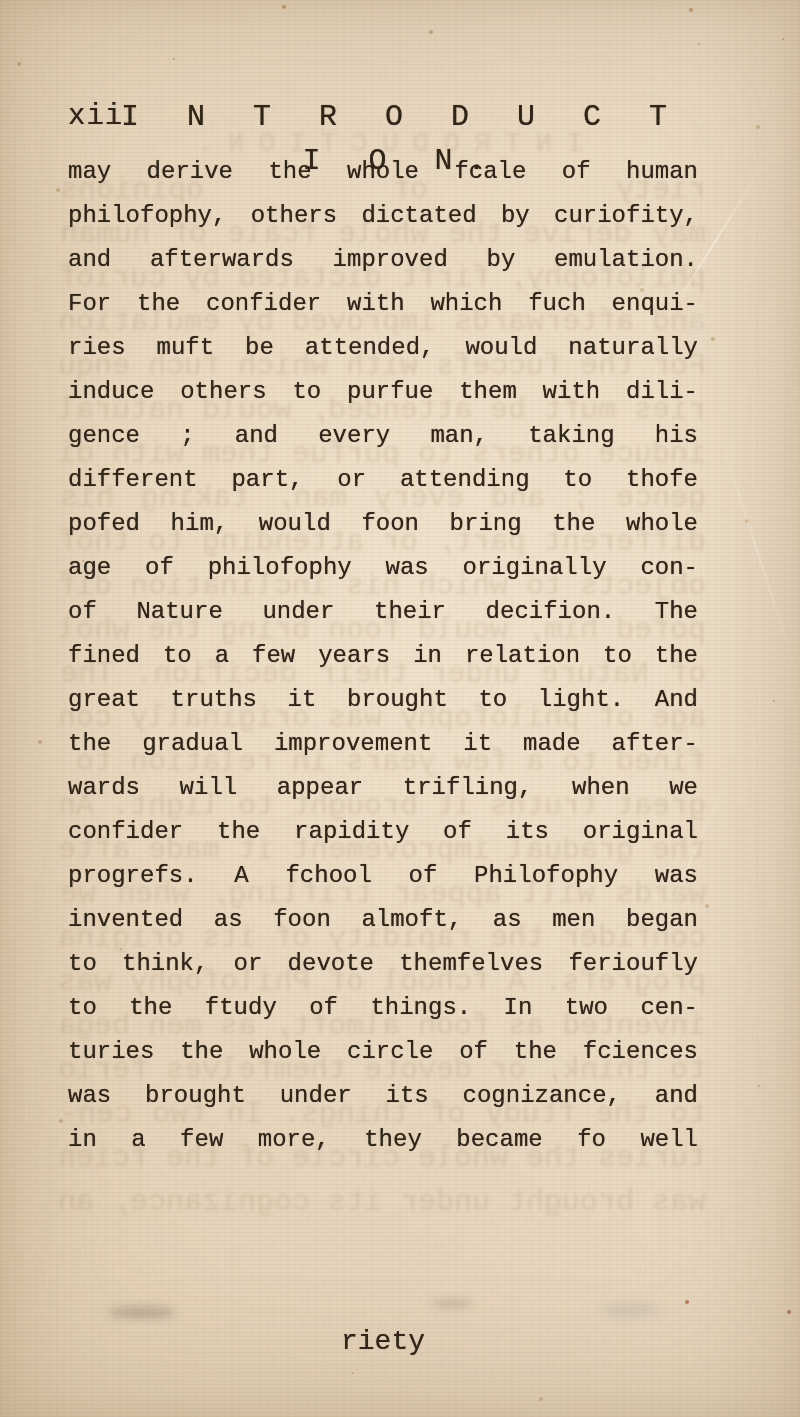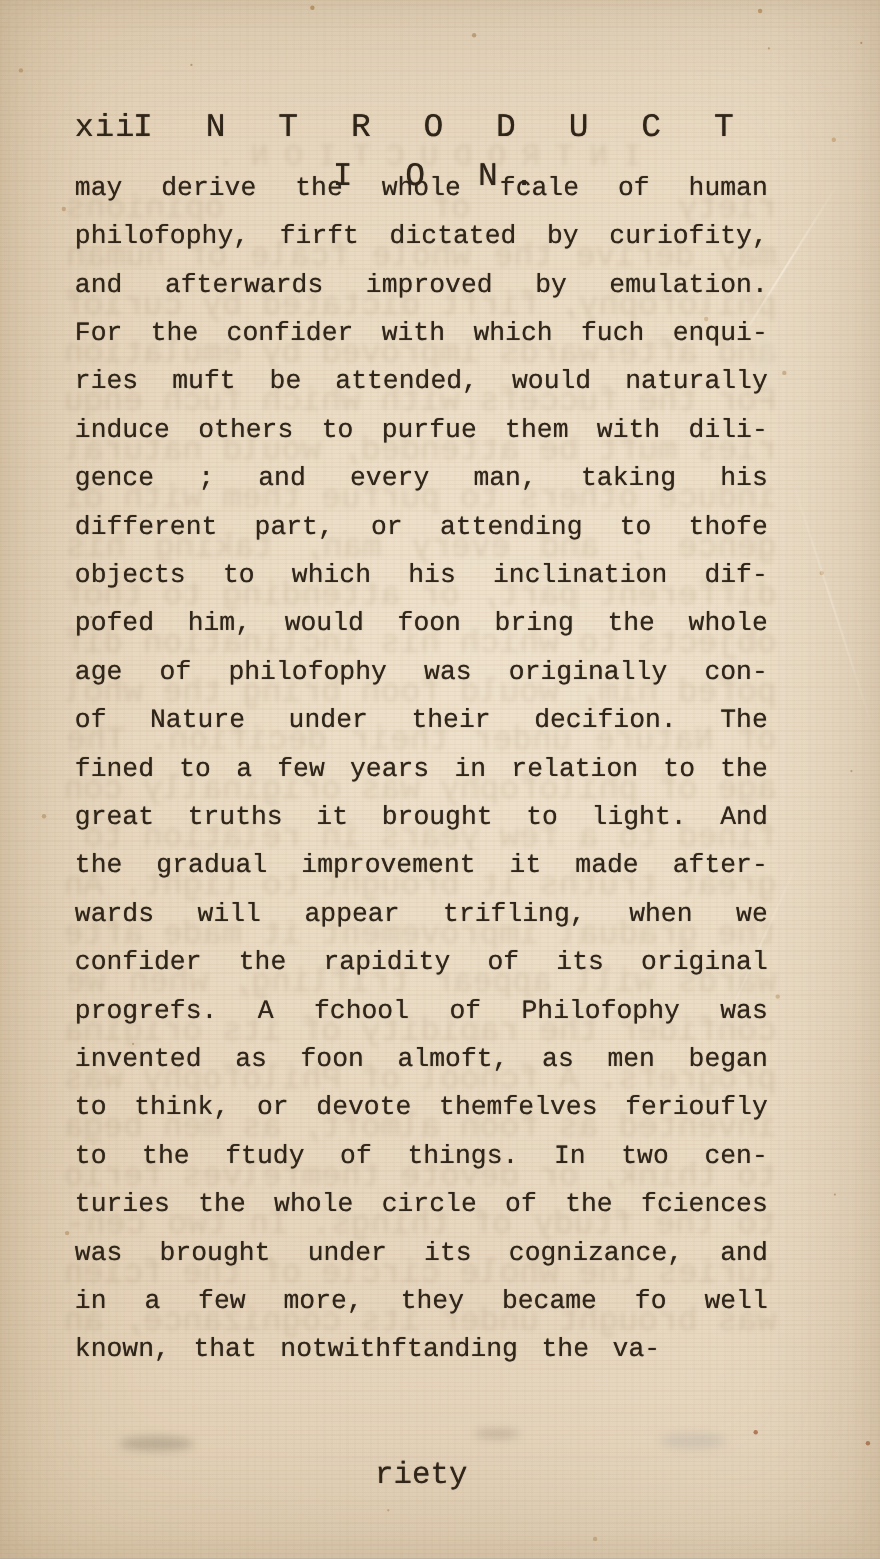--- a/index.html
+++ b/index.html
@@ -159,42 +159,40 @@
   <div class="scratch c2"></div>
   <div class="scratch c3"></div>
 
   <div class="textcol header-row">
     <span class="pagenum">xii</span>
     <span class="running-title">I N T R O D U C T I O N.</span>
   </div>
 
   <div class="textcol bodytext" id="body-block">
       <div class="line">may derive the whole fcale of human</div>
-      <div class="line">philofophy, firft dictated by curiofity,</div>
+      <div class="line">philofophy, others dictated by curiofity,</div>
       <div class="line">and afterwards improved by emulation.</div>
       <div class="line">For the confider with which fuch enqui-</div>
       <div class="line">ries muft be attended, would naturally</div>
       <div class="line">induce others to purfue them with dili-</div>
       <div class="line">gence ; and every man, taking his</div>
       <div class="line">different part, or attending to thofe</div>
-      <div class="line">objects to which his inclination dif-</div>
       <div class="line">pofed him, would foon bring the whole</div>
       <div class="line">age of philofophy was originally con-</div>
       <div class="line">of Nature under their decifion. The</div>
       <div class="line">fined to a few years in relation to the</div>
       <div class="line">great truths it brought to light. And</div>
       <div class="line">the gradual improvement it made after-</div>
       <div class="line">wards will appear trifling, when we</div>
       <div class="line">confider the rapidity of its original</div>
       <div class="line">progrefs. A fchool of Philofophy was</div>
       <div class="line">invented as foon almoft, as men began</div>
       <div class="line">to think, or devote themfelves ferioufly</div>
       <div class="line">to the ftudy of things. In two cen-</div>
       <div class="line">turies the whole circle of the fciences</div>
       <div class="line">was brought under its cognizance, and</div>
       <div class="line">in a few more, they became fo well</div>
-      <div class="line last">known, that notwithftanding the va-</div>
     </div>
 
   <div class="catchword">riety</div>
 
   <div class="vignette"></div>
 </div>
 
 </body></html>

